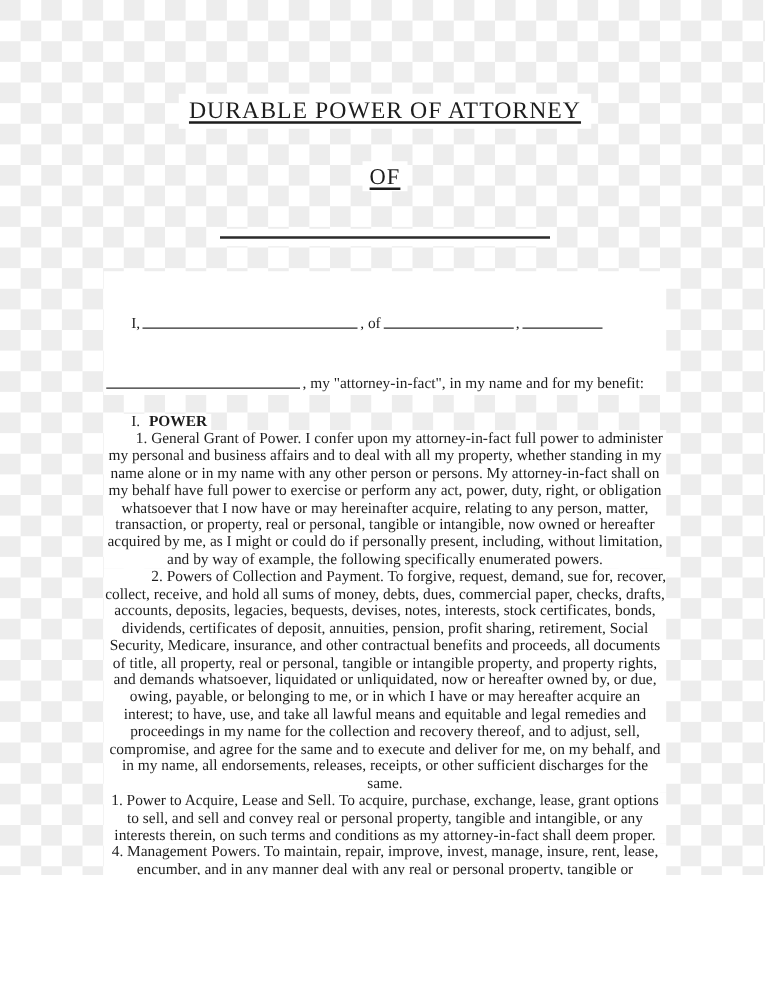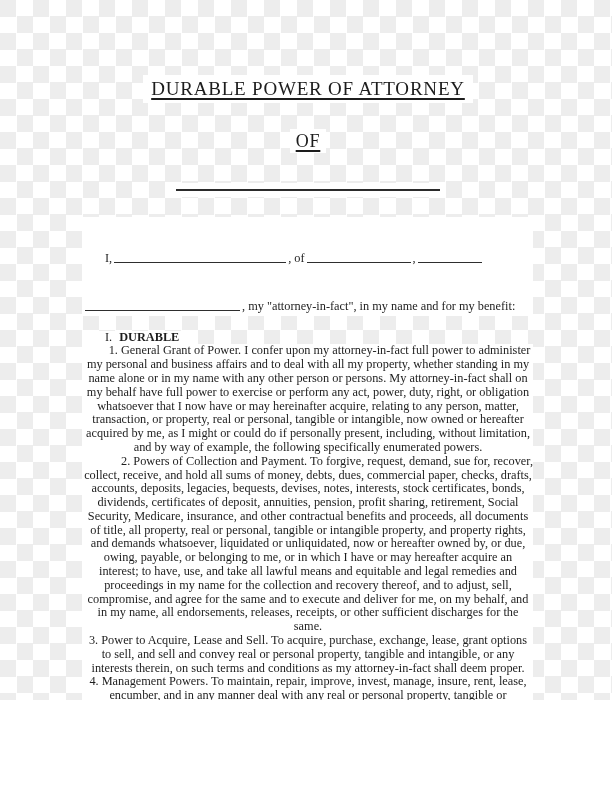--- a/index.html
+++ b/index.html
@@ -125,28 +125,28 @@
       <div class="name-rule"></div>
     </div>
 
     <div class="intro whitebg">
       <div class="iline"><span class="ind"></span><span>I,</span><span class="blank w172"></span><span>, of</span><span class="blank w104"></span><span>,</span><span class="blank w64"></span></div>
       <div class="iline"><span class="blank w155"></span><span>, my "attorney-in-fact", in my name and for my benefit:</span></div>
     </div>
 
     <div>
       <div class="powers-heading">
-        <span class="numeral">I.</span><span class="label">DURABLE</span>
+        <span class="numeral">I.</span><span class="label">POWER</span>
       </div>
     </div>
 
     <p class="body-para p1">1.  General Grant of Power. I confer upon my attorney-in-fact full power to administer my personal and business affairs and to deal with all my property, whether standing in my name alone or in my name with any other person or persons. My attorney-in-fact shall on my behalf have full power to exercise or perform any act, power, duty, right, or obligation whatsoever that I now have or may hereinafter acquire, relating to any person, matter, transaction, or property, real or personal, tangible or intangible, now owned or hereafter acquired by me, as I might or could do if personally present, including, without limitation, and by way of example, the following specifically enumerated powers.</p>
 
     <p class="body-para p2">2.  Powers of Collection and Payment. To forgive, request, demand, sue for, recover, collect, receive, and hold all sums of money, debts, dues, commercial paper, checks, drafts, accounts, deposits, legacies, bequests, devises, notes, interests, stock certificates, bonds, dividends, certificates of deposit, annuities, pension, profit sharing, retirement, Social Security, Medicare, insurance, and other contractual benefits and proceeds, all documents of title, all property, real or personal, tangible or intangible property, and property rights, and demands whatsoever, liquidated or unliquidated, now or hereafter owned by, or due, owing, payable, or belonging to me, or in which I have or may hereafter acquire an interest; to have, use, and take all lawful means and equitable and legal remedies and proceedings in my name for the collection and recovery thereof, and to adjust, sell, compromise, and agree for the same and to execute and deliver for me, on my behalf, and in my name, all endorsements, releases, receipts, or other sufficient discharges for the same.</p>
 
-    <p class="body-para p3">3. Power to Acquire, Lease and Sell. To acquire, purchase, exchange, lease, grant options to sell, and sell and convey real or personal property, tangible and intangible, or any interests therein, on such terms and conditions as my attorney-in-fact shall deem proper.</p>
+    <p class="body-para p3">1. Power to Acquire, Lease and Sell. To acquire, purchase, exchange, lease, grant options to sell, and sell and convey real or personal property, tangible and intangible, or any interests therein, on such terms and conditions as my attorney-in-fact shall deem proper.</p>
 
     <p class="body-para p4">4. Management Powers. To maintain, repair, improve, invest, manage, insure, rent, lease, encumber, and in any manner deal with any real or personal property, tangible or intangible, or any interests therein, that I now own or may hereafter acquire, in my name and for my benefit, upon such terms and conditions as my attorney-in-fact shall deem proper.</p>
 
     <div class="page-number">1</div>
 
   </div>
 </div>
 
 </body></html>

